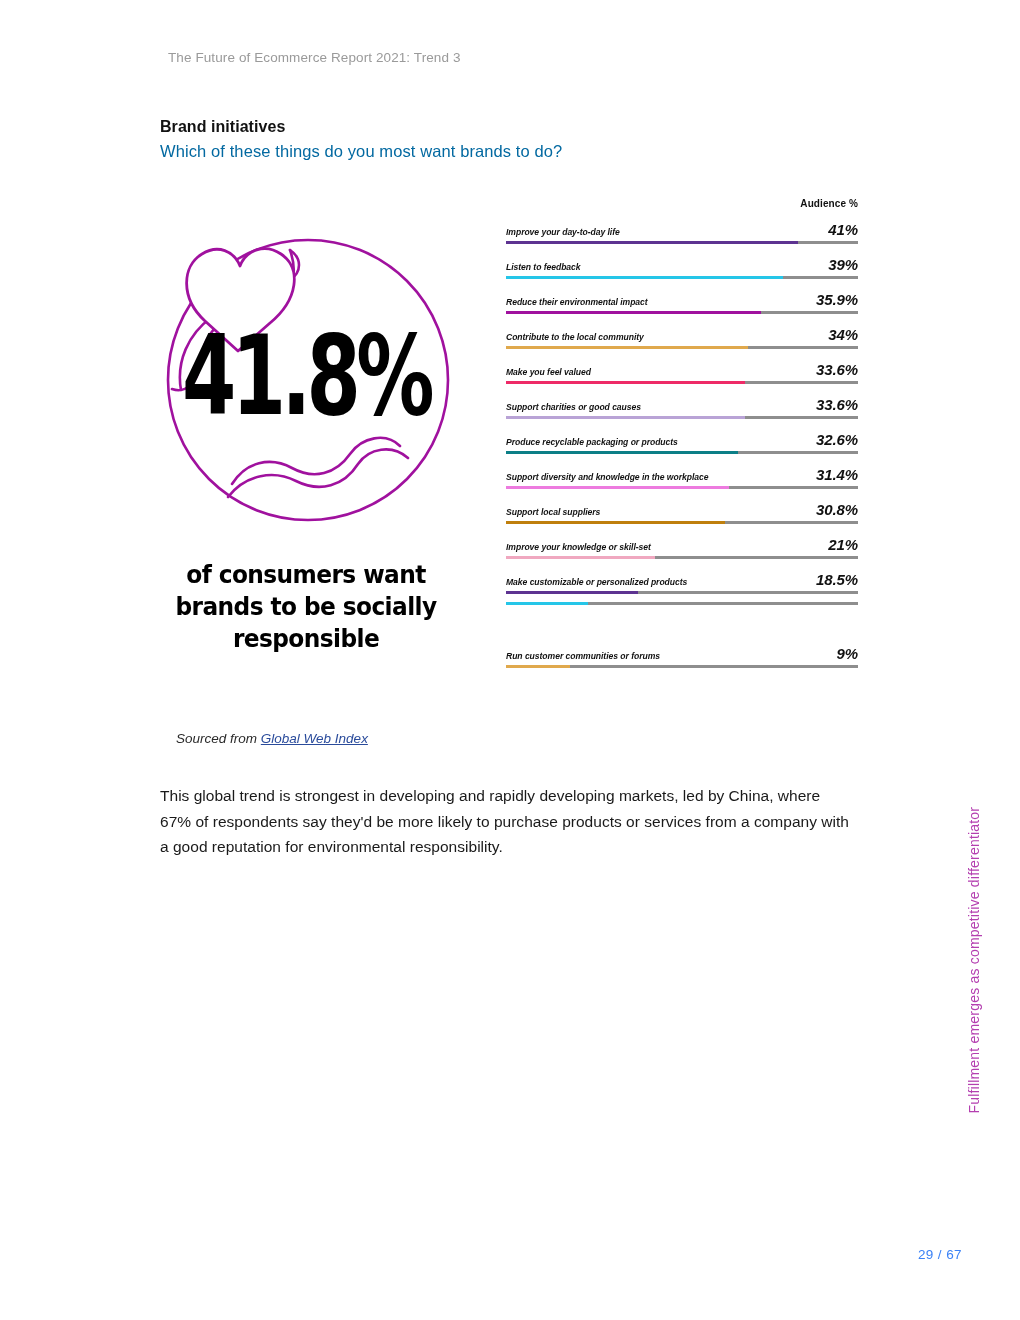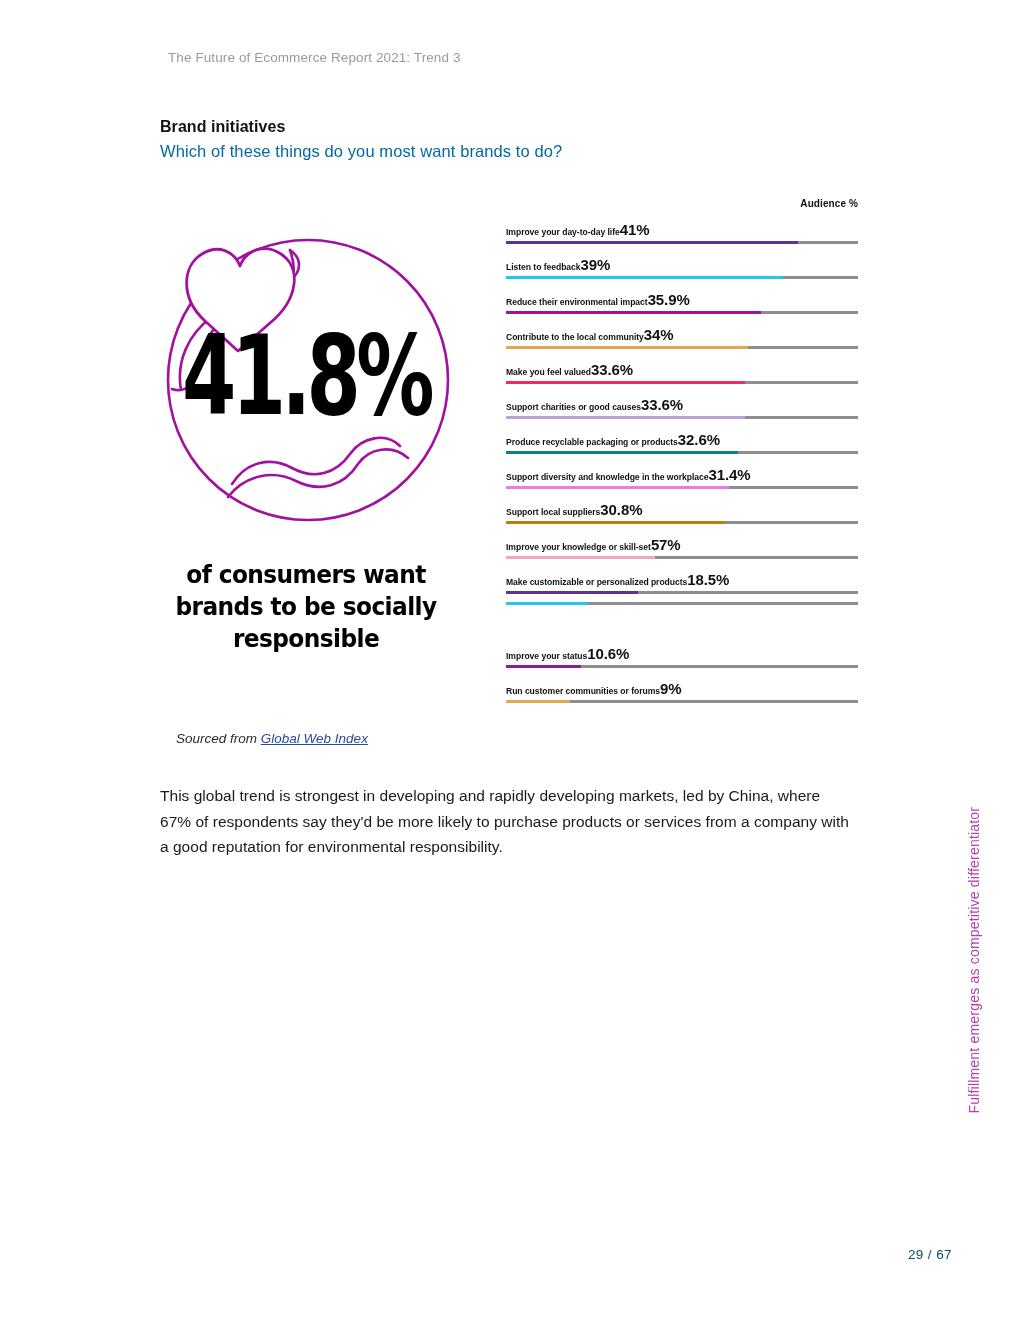--- a/index.html
+++ b/index.html
@@ -110,21 +110,23 @@
     letter-spacing: 0.1px;
     padding-bottom: 4px;
   }
   .bar-row {
     position: relative;
     height: 35px;
   }
   .bar-row-top {
     display: flex;
     align-items: flex-end;
+    justify-content: space-between;
     height: 24px;
+    font-style: italic;
   }
   .bar-label {
     font-size: 8.6px;
     font-weight: bold;
     color: #111111;
     letter-spacing: -0.05px;
     white-space: nowrap;
     line-height: 1;
   }
   .bar-value {
@@ -185,24 +187,24 @@
     transform: rotate(-90deg) translate(-100%, 0);
     white-space: nowrap;
     font-size: 14px;
     color: #b43fb0;
     letter-spacing: 0.2px;
   }
 
   
   .page-number {
     position: absolute;
-    right: 68px;
+    right: 58px;
     bottom: 58px;
     font-size: 13.5px;
-    color: #0c4a6e;
+    color: #3b82f6;
     letter-spacing: 0.4px;
   }
 </style>
 </head>
 <body>
 
 <div class="running-header">The Future of Ecommerce Report 2021: Trend 3</div>
 
 <div class="section-title">Brand initiatives</div>
 
@@ -334,47 +336,38 @@
           <span class="bar-label">Support local suppliers</span>
           <span class="bar-value">30.8%</span>
         </div>
         <div class="bar-track" style="background: rgb(142, 142, 142);">
           <div class="bar-fill" style="width: 62.22%; background: rgb(191, 127, 13);"></div>
         </div>
       </div>
       <div class="bar-row">
         <div class="bar-row-top">
           <span class="bar-label">Improve your knowledge or skill-set</span>
-          <span class="bar-value">57%</span>
+          <span class="bar-value">21%</span>
         </div>
         <div class="bar-track" style="background: rgb(142, 142, 142);">
           <div class="bar-fill" style="width: 42.42%; background: rgb(240, 168, 192);"></div>
         </div>
       </div>
       <div class="bar-row">
         <div class="bar-row-top">
           <span class="bar-label">Make customizable or personalized products</span>
           <span class="bar-value">18.5%</span>
         </div>
         <div class="bar-track" style="background: rgb(142, 142, 142);">
           <div class="bar-fill" style="width: 37.37%; background: rgb(93, 51, 145);"></div>
         </div>
       </div>
       <div class="bar-row">
         <div class="bar-track" style="background: rgb(142, 142, 142);">
           <div class="bar-fill" style="width: 23.23%; background: rgb(37, 198, 232);"></div>
-        </div>
-      </div>
-      <div class="bar-row">
-        <div class="bar-row-top">
-          <span class="bar-label">Improve your status</span>
-          <span class="bar-value">10.6%</span>
-        </div>
-        <div class="bar-track" style="background: rgb(142, 142, 142);">
-          <div class="bar-fill" style="width: 21.41%; background: rgb(142, 26, 158);"></div>
         </div>
       </div>
       <div class="bar-row">
         <div class="bar-row-top">
           <span class="bar-label">Run customer communities or forums</span>
           <span class="bar-value">9%</span>
         </div>
         <div class="bar-track" style="background: rgb(142, 142, 142);">
           <div class="bar-fill" style="width: 18.18%; background: rgb(224, 169, 77);"></div>
         </div>

